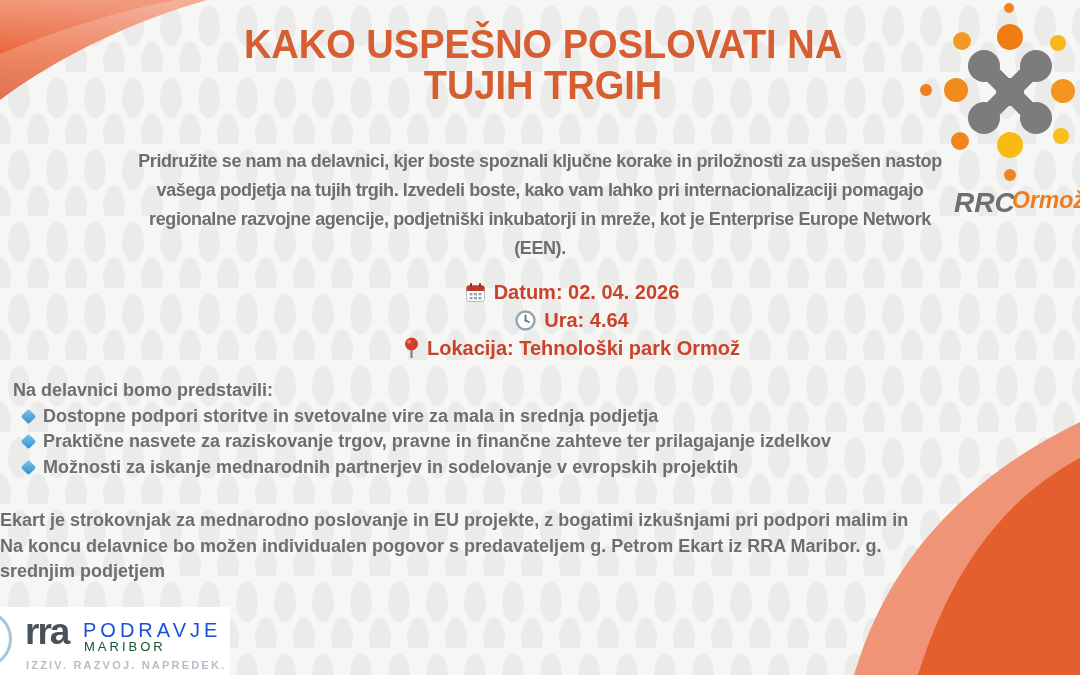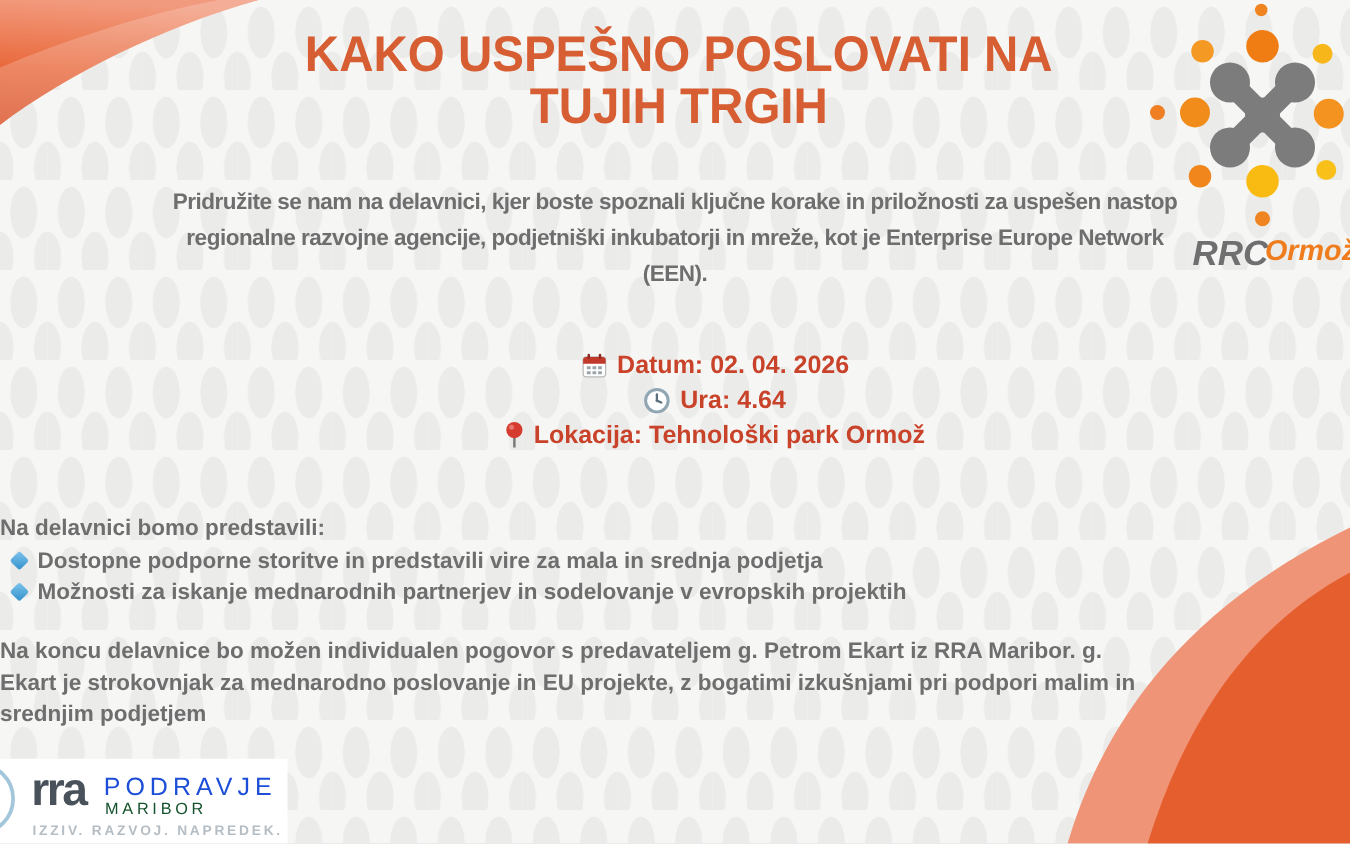--- a/index.html
+++ b/index.html
@@ -119,20 +119,21 @@
     <text x="92" y="208" font-family="Liberation Sans, sans-serif" font-size="23" font-weight="bold" font-style="italic" fill="#ef7d1e">Ormož</text>
   </svg>
 
   <h1 class="title">
     <div>KAKO USPEŠNO POSLOVATI NA</div>
     <div>TUJIH TRGIH</div>
   </h1>
 
   <div class="content block intro" style="top: 147px; text-align: center;">
     <div>Pridružite se nam na delavnici, kjer boste spoznali ključne korake in priložnosti za uspešen nastop</div>
+    <div>vašega podjetja na tujih trgih. Izvedeli boste, kako vam lahko pri internacionalizaciji pomagajo</div>
     <div>regionalne razvojne agencije, podjetniški inkubatorji in mreže, kot je Enterprise Europe Network</div>
     <div>(EEN).</div>
   </div>
 
   <div class="content block details" style="top: 278px;">
     <div class="detail-row">
       <svg width="21" height="21" viewBox="0 0 21 21">
         <rect x="1.5" y="3.5" width="18" height="16" rx="2.5" fill="#ffffff" stroke="#b9b9b9"></rect>
         <path d="M1.5,6 a2.5,2.5 0 0 1 2.5,-2.5 h13 a2.5,2.5 0 0 1 2.5,2.5 v3 h-18 Z" fill="#c0392b"></path>
         <rect x="5" y="1" width="2" height="4" rx="1" fill="#8e2a20"></rect>
@@ -159,35 +160,39 @@
     <div class="detail-row">
       <svg width="15" height="22" viewBox="0 0 15 22">
         <line x1="7.5" y1="11" x2="7.5" y2="21" stroke="#7a7a7a" stroke-width="2"></line>
         <circle cx="7.5" cy="7" r="6.5" fill="#d63b2f"></circle>
         <circle cx="5.2" cy="4.8" r="2" fill="#e8776d"></circle>
       </svg>
       <span>Lokacija: Tehnološki park Ormož</span>
     </div>
   </div>
 
-  <div class="content block agenda" style="top: 410px;">
+  <div class="content block agenda" style="top: 378px; padding-left: 13px;">
     <div class="agenda-heading">Na delavnici bomo predstavili:</div>
     <div class="bullet-item">
       <span class="diamond"></span>
-      <span>Dostopne podporne storitve in predstavili vire za mala in srednja podjetja</span>
+      <span>Dostopne podpori storitve in svetovalne vire za mala in srednja podjetja</span>
+    </div>
+    <div class="bullet-item">
+      <span class="diamond"></span>
+      <span>Praktične nasvete za raziskovanje trgov, pravne in finančne zahteve ter prilagajanje izdelkov</span>
     </div>
     <div class="bullet-item">
       <span class="diamond"></span>
       <span>Možnosti za iskanje mednarodnih partnerjev in sodelovanje v evropskih projektih</span>
     </div>
   </div>
 
   <div class="content block closing" style="top: 508px;">
+    <div>Ekart je strokovnjak za mednarodno poslovanje in EU projekte, z bogatimi izkušnjami pri podpori malim in</div>
     <div>Na koncu delavnice bo možen individualen pogovor s predavateljem g. Petrom Ekart iz RRA Maribor. g.</div>
-    <div>Ekart je strokovnjak za mednarodno poslovanje in EU projekte, z bogatimi izkušnjami pri podpori malim in</div>
     <div>srednjim podjetjem</div>
   </div>
 
   <div class="rra-box">
     <div class="rra-circle"></div>
     <div class="rra-abbr">rra</div>
     <div class="rra-org1">PODRAVJE</div>
     <div class="rra-org2">MARIBOR</div>
     <div class="rra-tagline">IZZIV. RAZVOJ. NAPREDEK.</div>
   </div>

